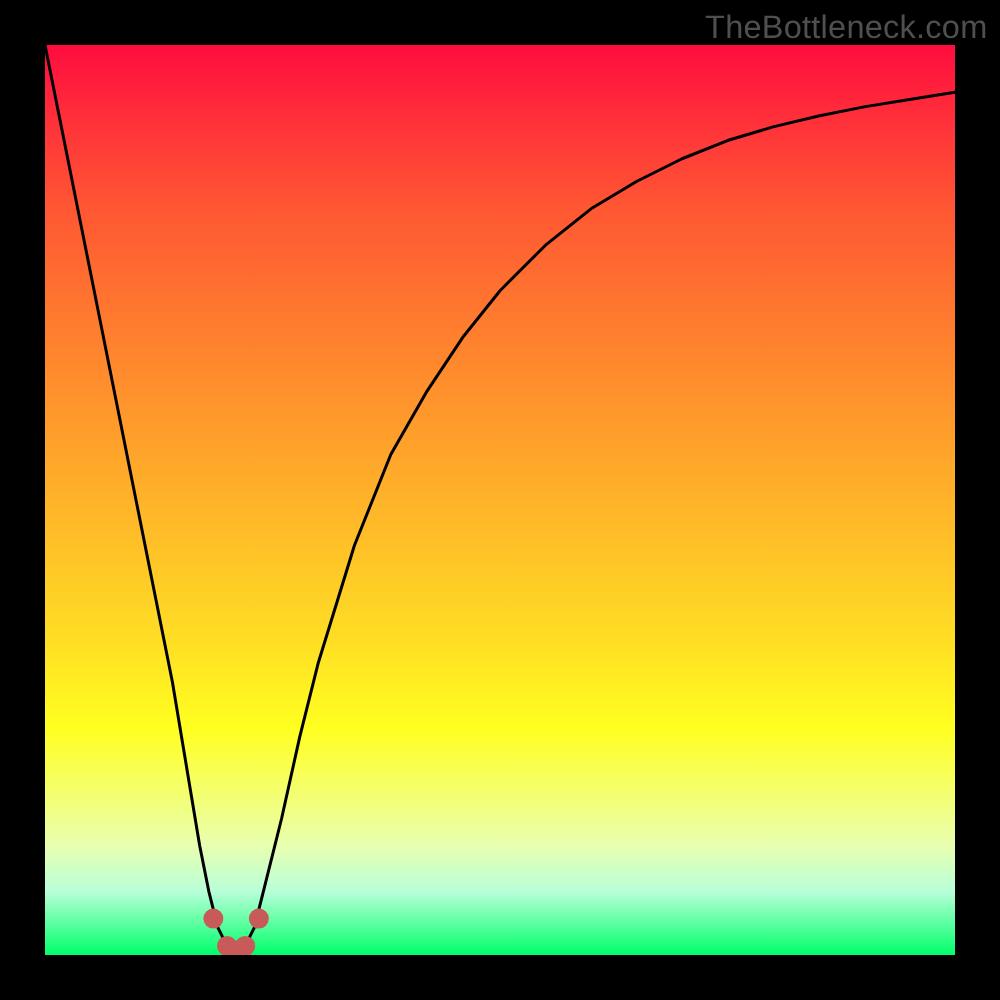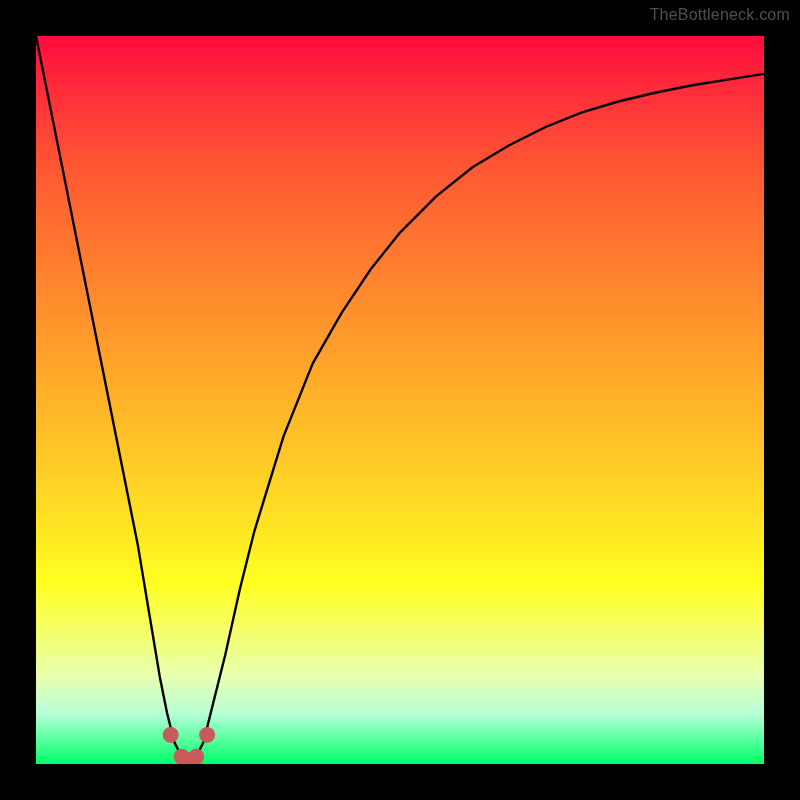--- a/index.html
+++ b/index.html
@@ -36,21 +36,21 @@
       #e8ffb0 88%,
       #b8ffd8 93%,
       #00ff6a 100%
     );
   }
   .watermark {
     position: absolute;
     top: 6px;
     right: 10px;
     color: #4f4f4f;
-    font-size: 16px;
+    font-size: 26px;
     letter-spacing: 0.2px;
     user-select: none;
   }
   svg.curve {
     position: absolute;
     left: 0; top: 0;
     width: 728px; height: 728px;
   }
 </style>
 </head>

